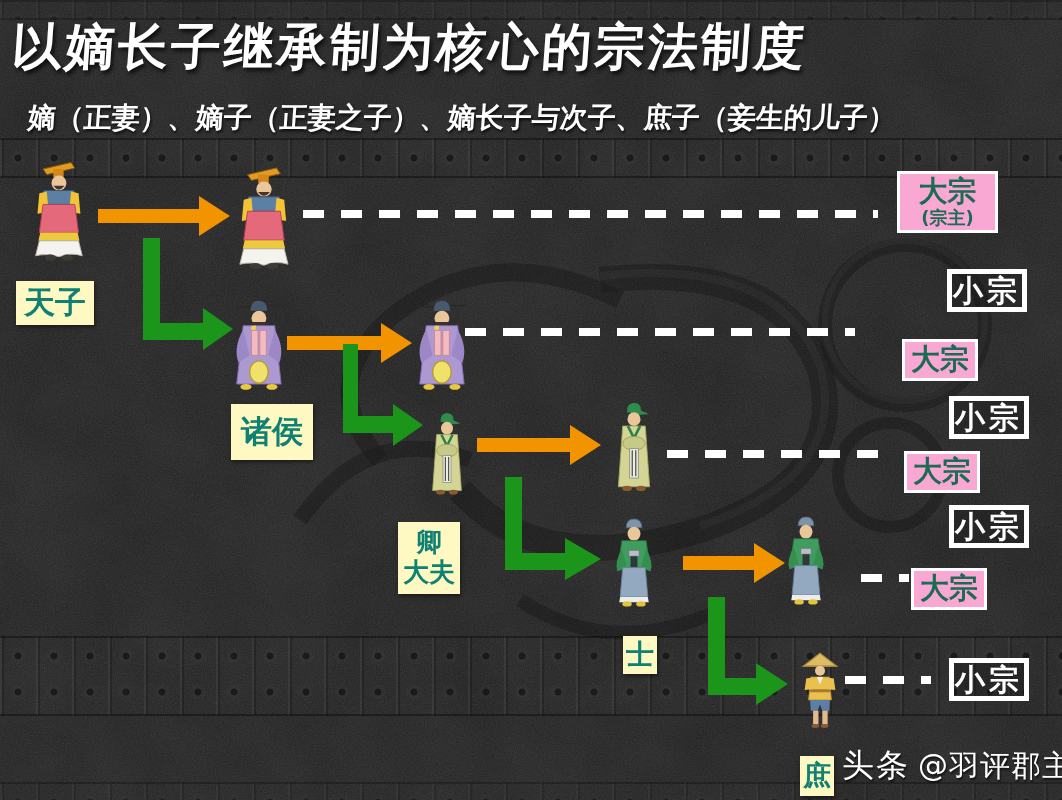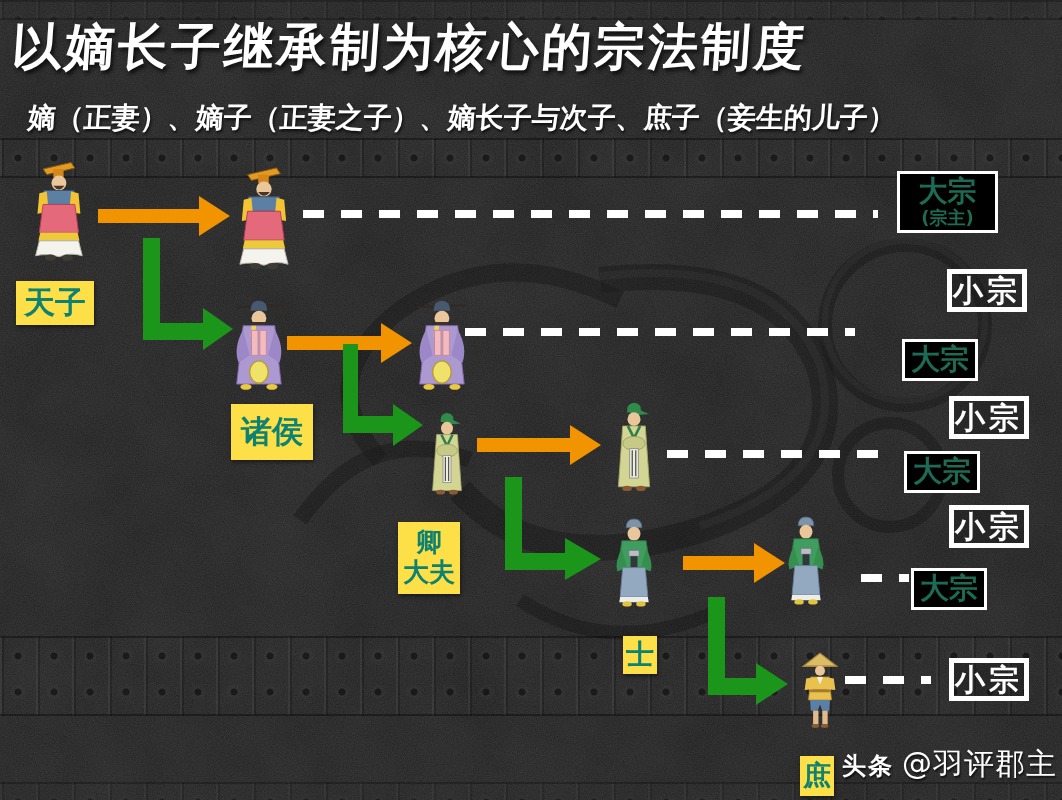--- a/index.html
+++ b/index.html
@@ -30,43 +30,43 @@
   }
   .subtitle {
     position:absolute; left:28px; top:99px; width:1030px;
     color:#fff; font-size:28px; font-weight:bold; letter-spacing:0px;
     transform:skewX(-4deg);
     text-shadow:1px 2px 3px rgba(0,0,0,0.8);
     white-space:nowrap;
   }
 
   .rank-label {
-    position:absolute; background:#fde047; color:#0E8173;
+    position:absolute; background:#fef9c3; color:#0E8173;
     font-weight:bold; text-align:center; line-height:1.15;
     box-shadow:1px 2px 4px rgba(0,0,0,0.5);
   }
 
   .dash-line { position:absolute; height:8px;
     background:repeating-linear-gradient(90deg,#fff 0 21px, rgba(0,0,0,0) 21px 38px);
   }
 
   .dazong {
-    position:absolute; background:#000000; color:#1D6B54;
+    position:absolute; background:#f9a8d4; color:#1D6B54;
     border:3px solid #fff; font-weight:bold; text-align:center;
     font-size:29px; line-height:1.1; padding:2px 6px;
   }
   .xiaozong {
     position:absolute; background:rgba(15,15,15,0.25); color:#fff;
     border:5px solid #fff; font-weight:bold; text-align:center;
     font-size:30px; line-height:1.1; padding:0px 1px; letter-spacing:4px;
   }
 
   .watermark { position:absolute; left:842px; top:744px; color:#fff; white-space:nowrap;
     text-shadow:1px 2px 2px rgba(0,0,0,0.7); }
-  .watermark .brand { font-size:24px; font-weight:700; letter-spacing:2px; }
+  .watermark .brand { font-size:32px; font-weight:400; letter-spacing:2px; }
   .watermark .handle { font-size:30px; font-weight:500; margin-left:8px; letter-spacing:1px; }
 
   .fig { position:absolute; }
 </style>
 </head>
 <body>
 
 <div class="stage">
 
   <svg class="texture-svg">

